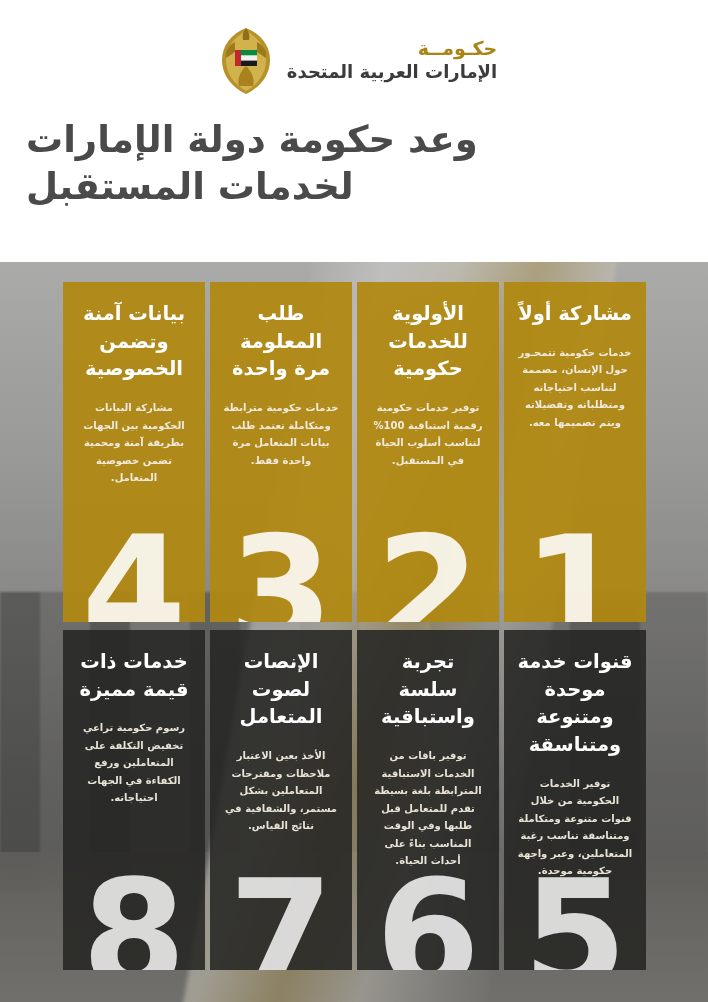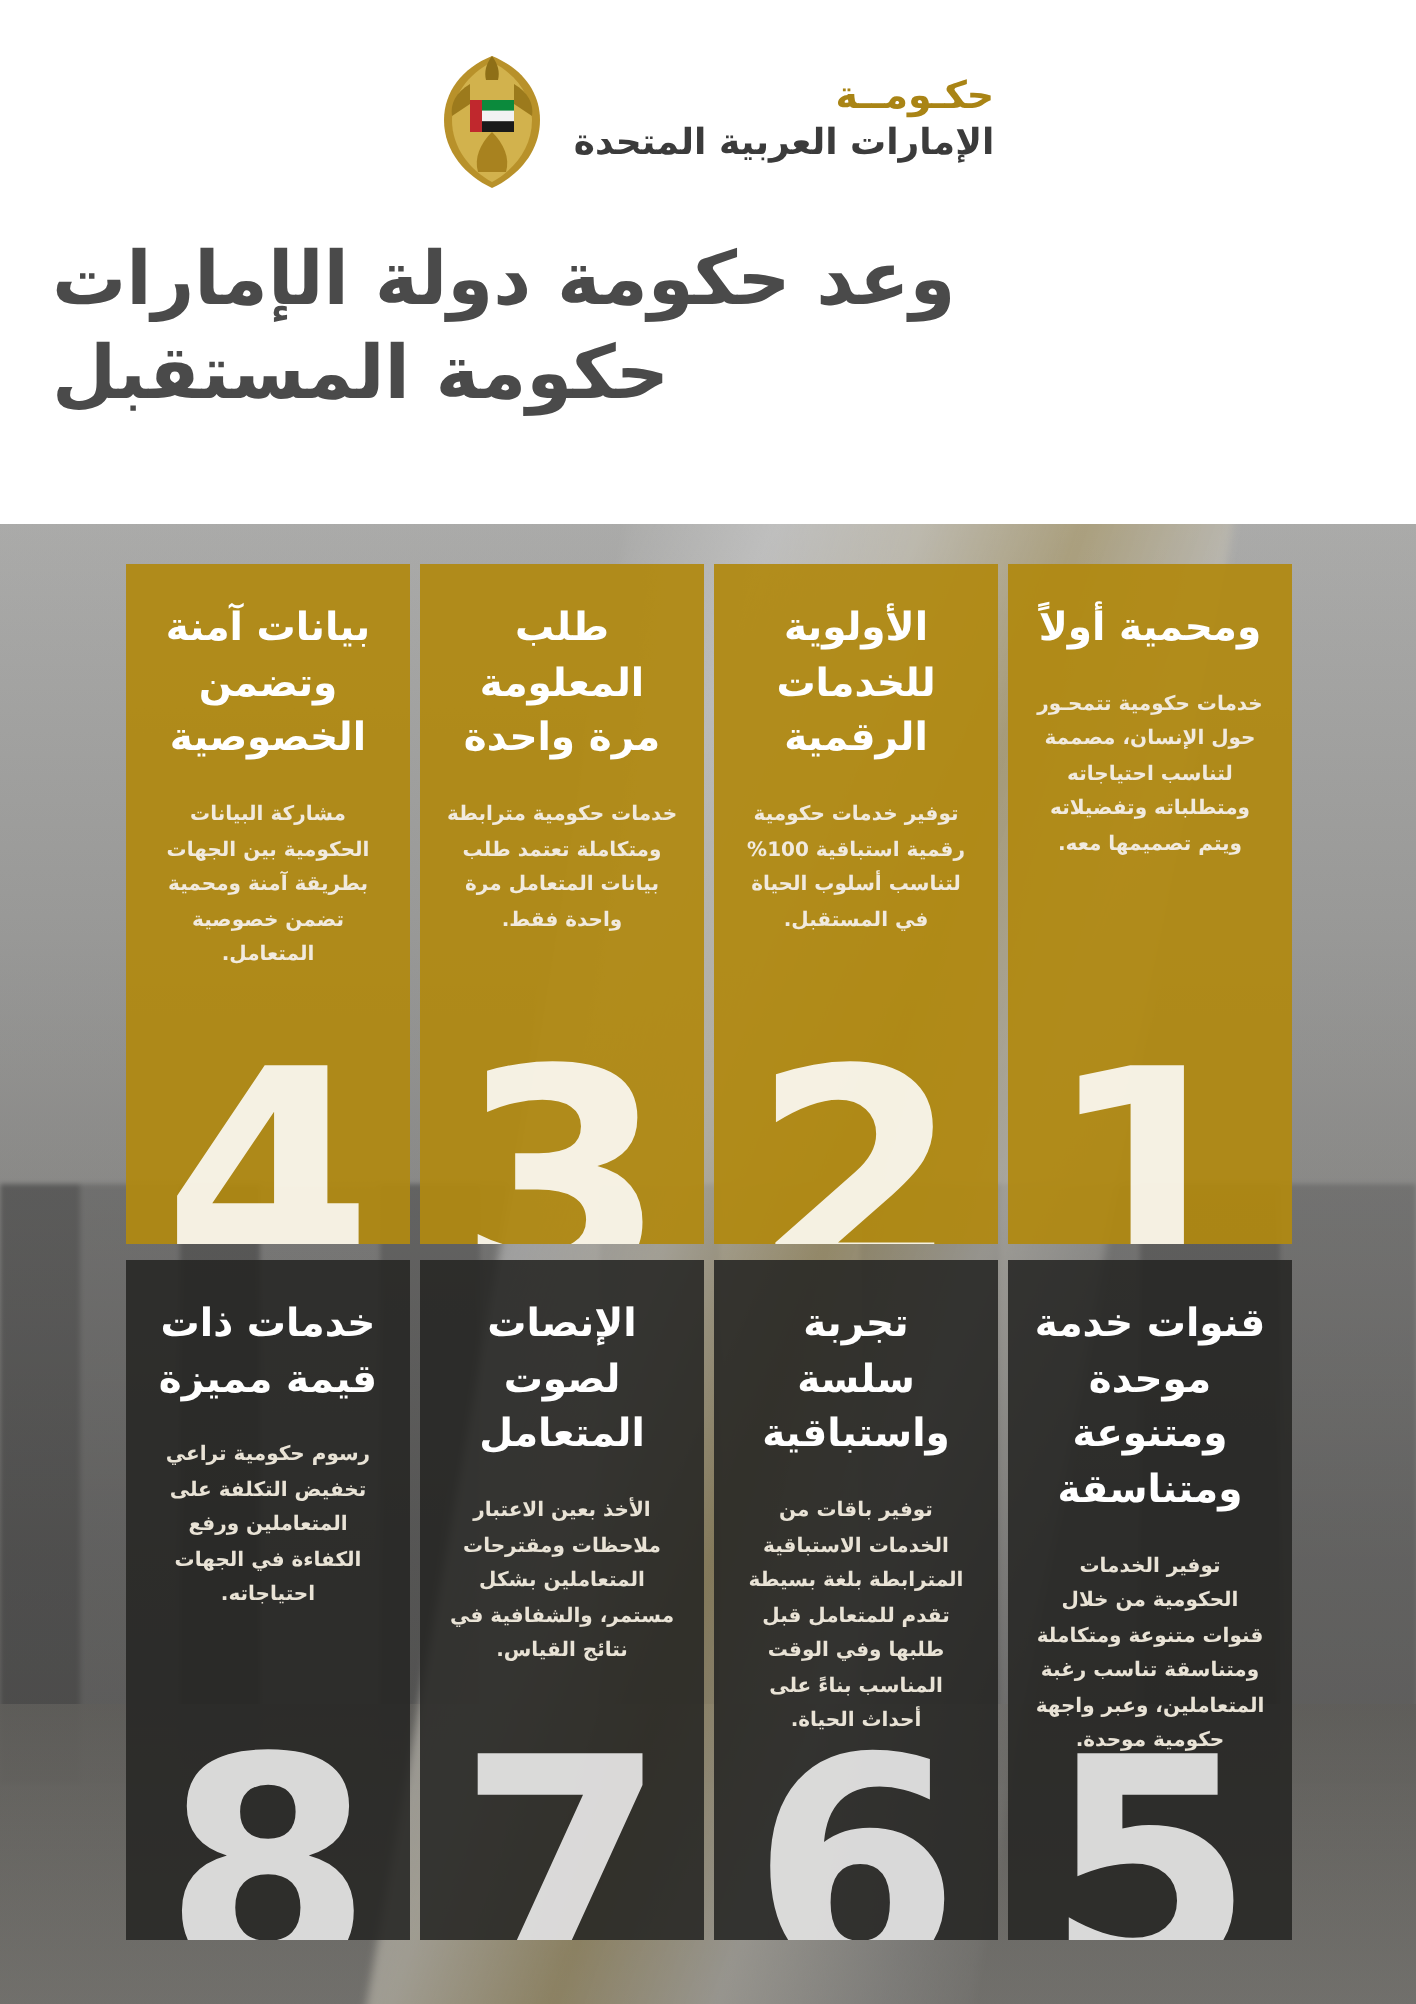--- a/index.html
+++ b/index.html
@@ -202,41 +202,41 @@
       </svg>
     </div>
     <div class="emblem-text">
       <div class="l1">حكـومــة</div>
       <div class="l2">الإمارات العربية المتحدة</div>
     </div>
   </div>
 
   <div class="title">
     <span class="ln">وعد حكومة دولة الإمارات</span>
-    <span class="ln">حكومة المستقبل</span>
+    <span class="ln">لخدمات المستقبل</span>
   </div>
 </div>
 
 <div class="poster">
   <div class="bg-sky"></div>
   <div class="bg-city"></div>
   <div class="bg-ground"></div>
   <div class="bg-flag"></div>
   <div class="bg-darken"></div>
 
   <div class="grid">
 
     <div class="card gold">
-      <h3>ومحمية أولاً</h3>
+      <h3>مشاركة أولاً</h3>
       <p>خدمات حكومية تتمحـور حول الإنسان، مصممة لتناسب احتياجاته ومتطلباته وتفضيلاته ويتم تصميمها معه.</p>
       <div class="num">1</div>
     </div>
 
     <div class="card gold">
-      <h3>الأولوية للخدمات الرقمية</h3>
+      <h3>الأولوية للخدمات حكومية</h3>
       <p>توفير خدمات حكومية رقمية استباقية 100% لتناسب أسلوب الحياة في المستقبل.</p>
       <div class="num">2</div>
     </div>
 
     <div class="card gold">
       <h3>طلب المعلومة مرة واحدة</h3>
       <p>خدمات حكومية مترابطة ومتكاملة تعتمد طلب بيانات المتعامل مرة واحدة فقط.</p>
       <div class="num">3</div>
     </div>
 

